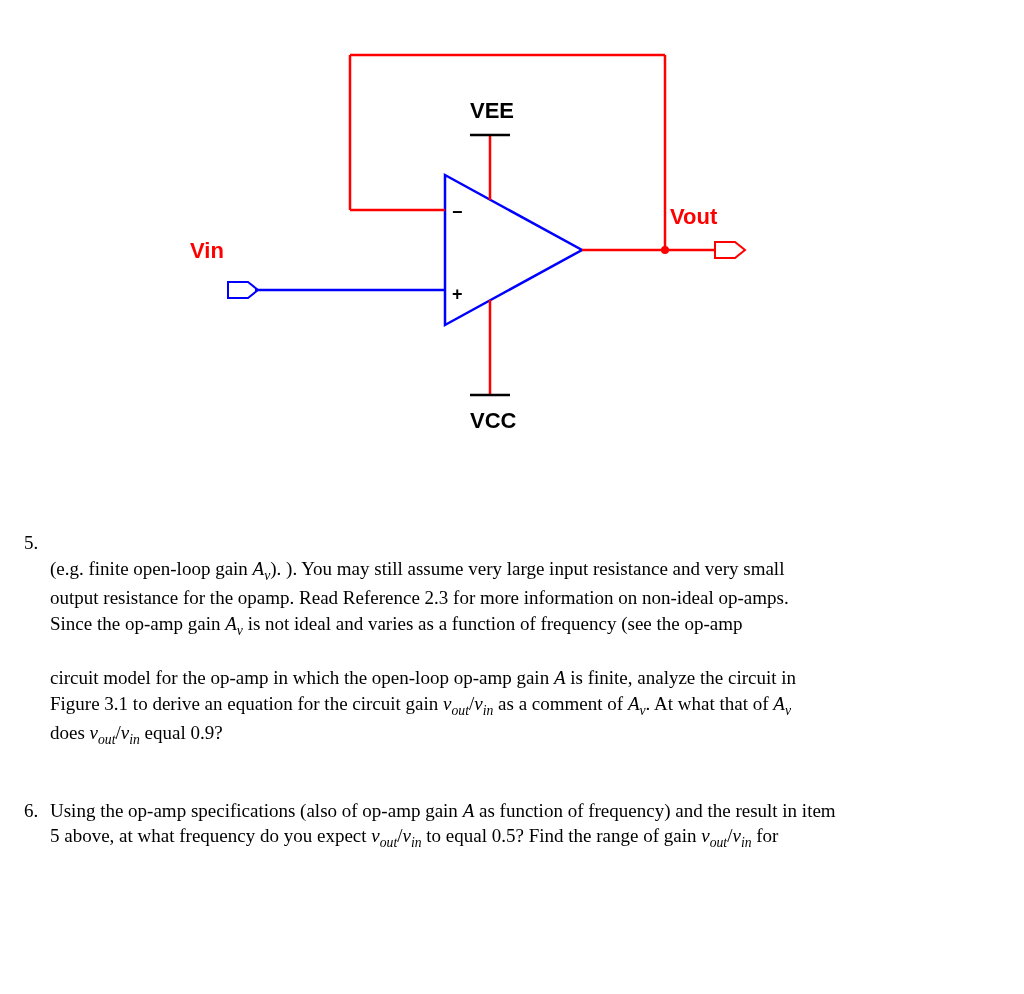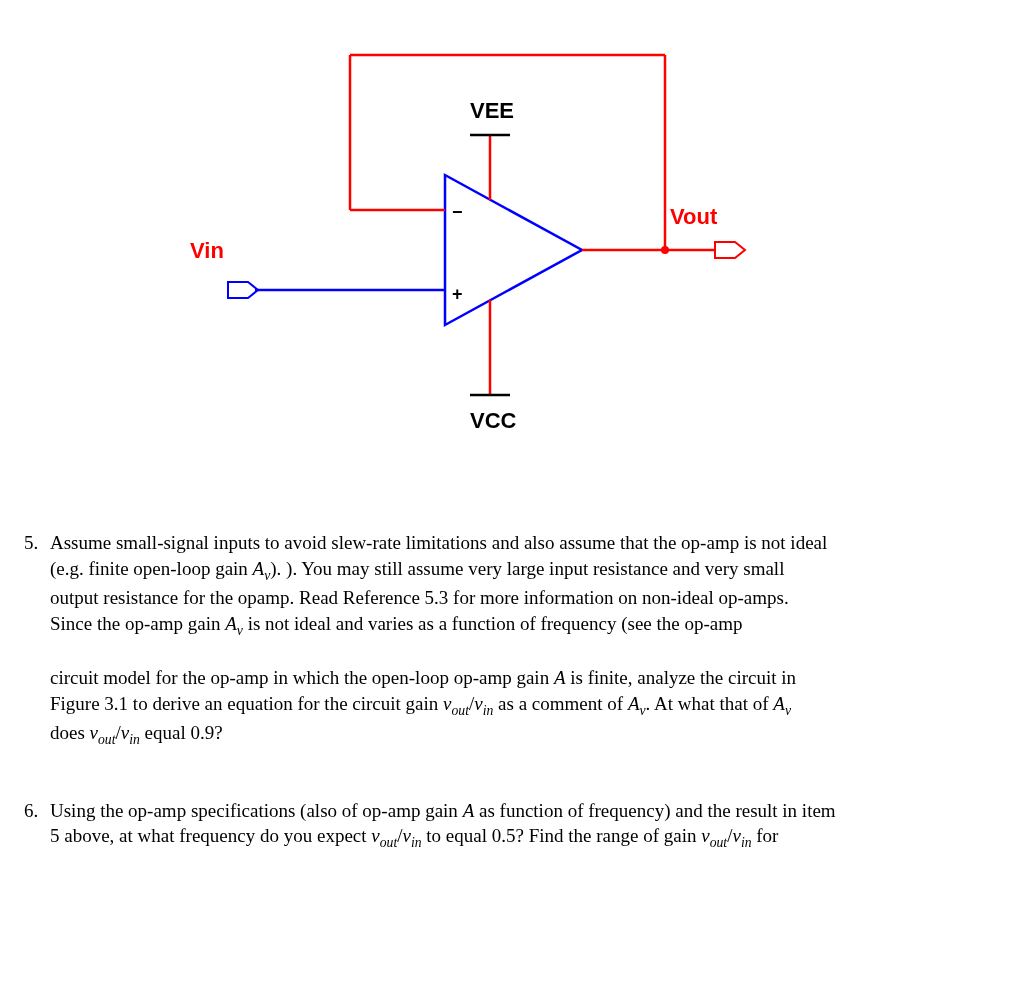--- a/index.html
+++ b/index.html
@@ -69,23 +69,23 @@
     <line x1="350" y1="210" x2="445" y2="210" stroke="#ff0000" stroke-width="2.5"></line>
 
     <circle cx="665" cy="250" r="4" fill="#ff0000"></circle>
   </svg>
 </div>
 
 <div class="text-body">
 
   <div class="problem">
     <span class="problem-num">5.</span>
-    <span>Assume small-signal inputs to avoid slew-rate limitations and also assume that the op-amp is not ideal</span><br>
+    <br>
     <span>(e.g. finite open-loop gain </span><span class="sub"><span>A</span><small>v</small></span><span>). ). You may still assume very large input resistance and very small</span><br>
-    <span>output resistance for the opamp. Read Reference 5.3 for more information on non-ideal op-amps.</span><br>
+    <span>output resistance for the opamp. Read Reference 2.3 for more information on non-ideal op-amps.</span><br>
     <span>Since the op-amp gain </span><span class="sub"><span>A</span><small>v</small></span><span> is not ideal and varies as a function of frequency (see the op-amp</span><br>
     <br>
     <span>circuit model for the op-amp in which the open-loop op-amp gain </span><span class="sub">A</span><span> is finite, analyze the circuit in</span><br>
     <span>Figure 3.1 to derive an equation for the circuit gain </span><span class="sub"><span>v</span><small>out</small></span><span>/</span><span class="sub"><span>v</span><small>in</small></span><span> as a comment of </span><span class="sub"><span>A</span><small>v</small></span><span>. At what that of </span><span class="sub"><span>A</span><small>v</small></span><br>
     <span>does </span><span class="sub"><span>v</span><small>out</small></span><span>/</span><span class="sub"><span>v</span><small>in</small></span><span> equal 0.9?</span>
   </div>
 
   <div class="problem">
     <span class="problem-num">6.</span>
     <span>Using the op-amp specifications (also of op-amp gain </span><span class="sub">A</span><span> as function of frequency) and the result in item</span><br>

